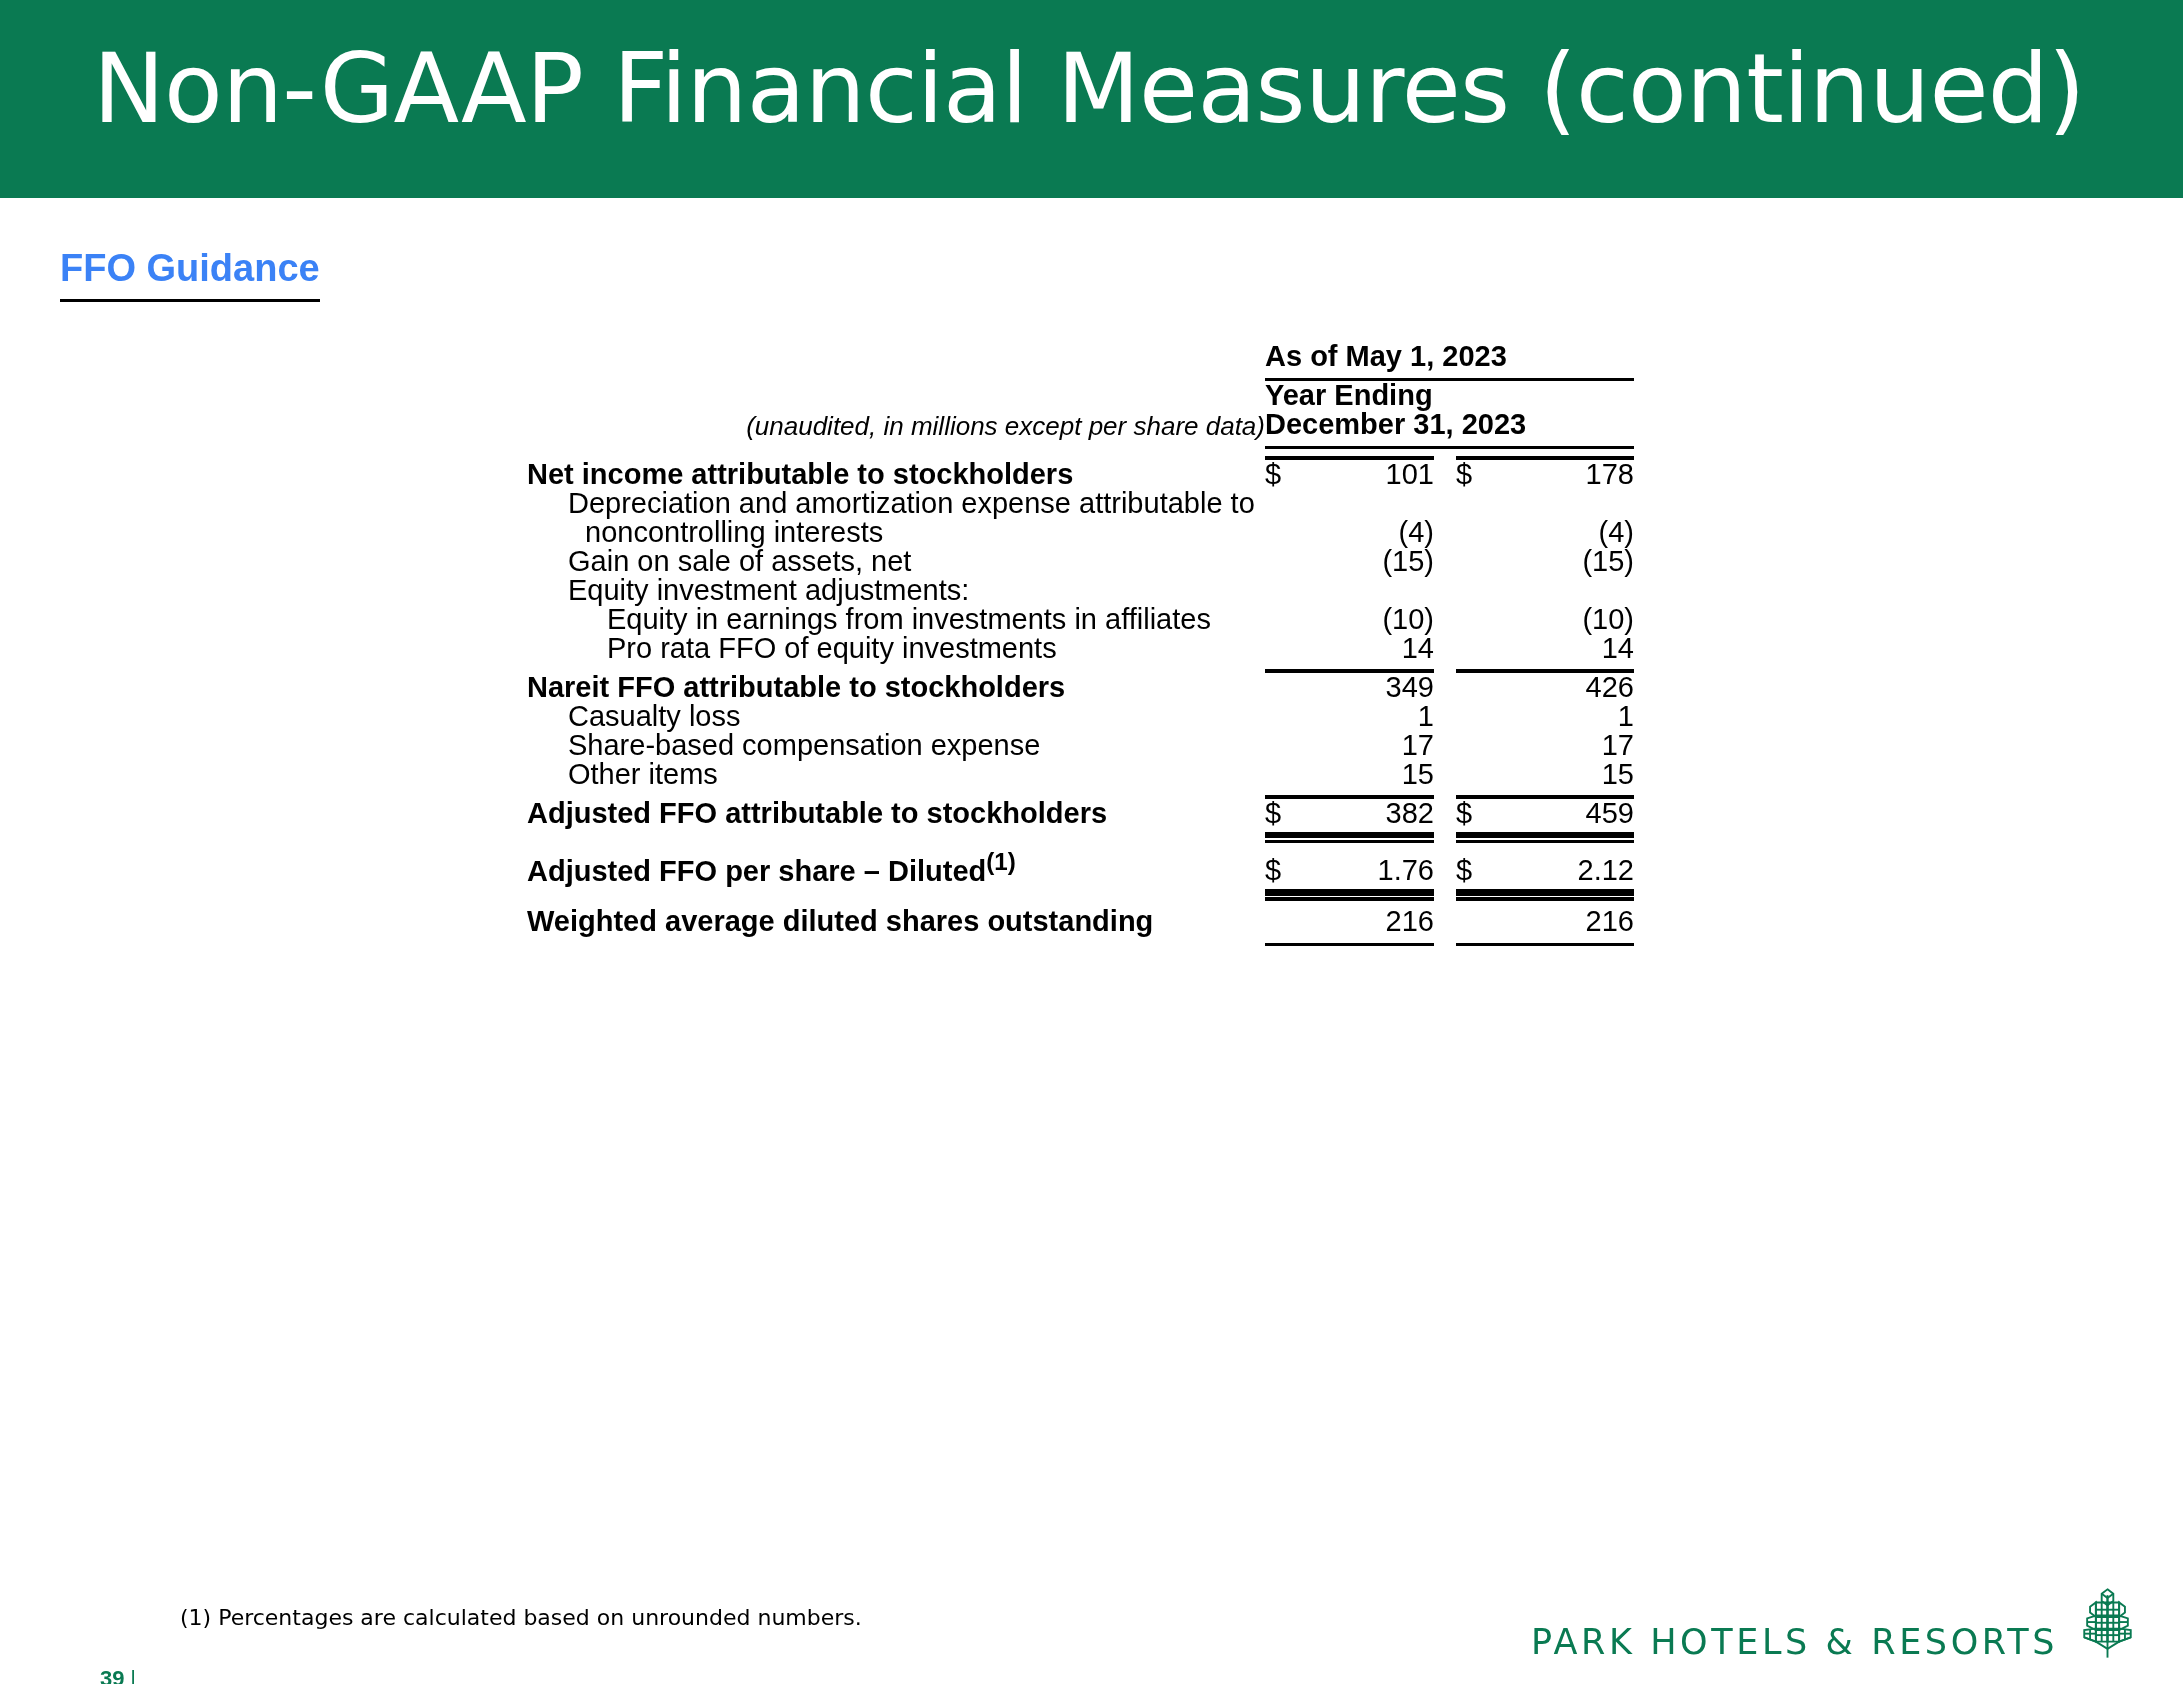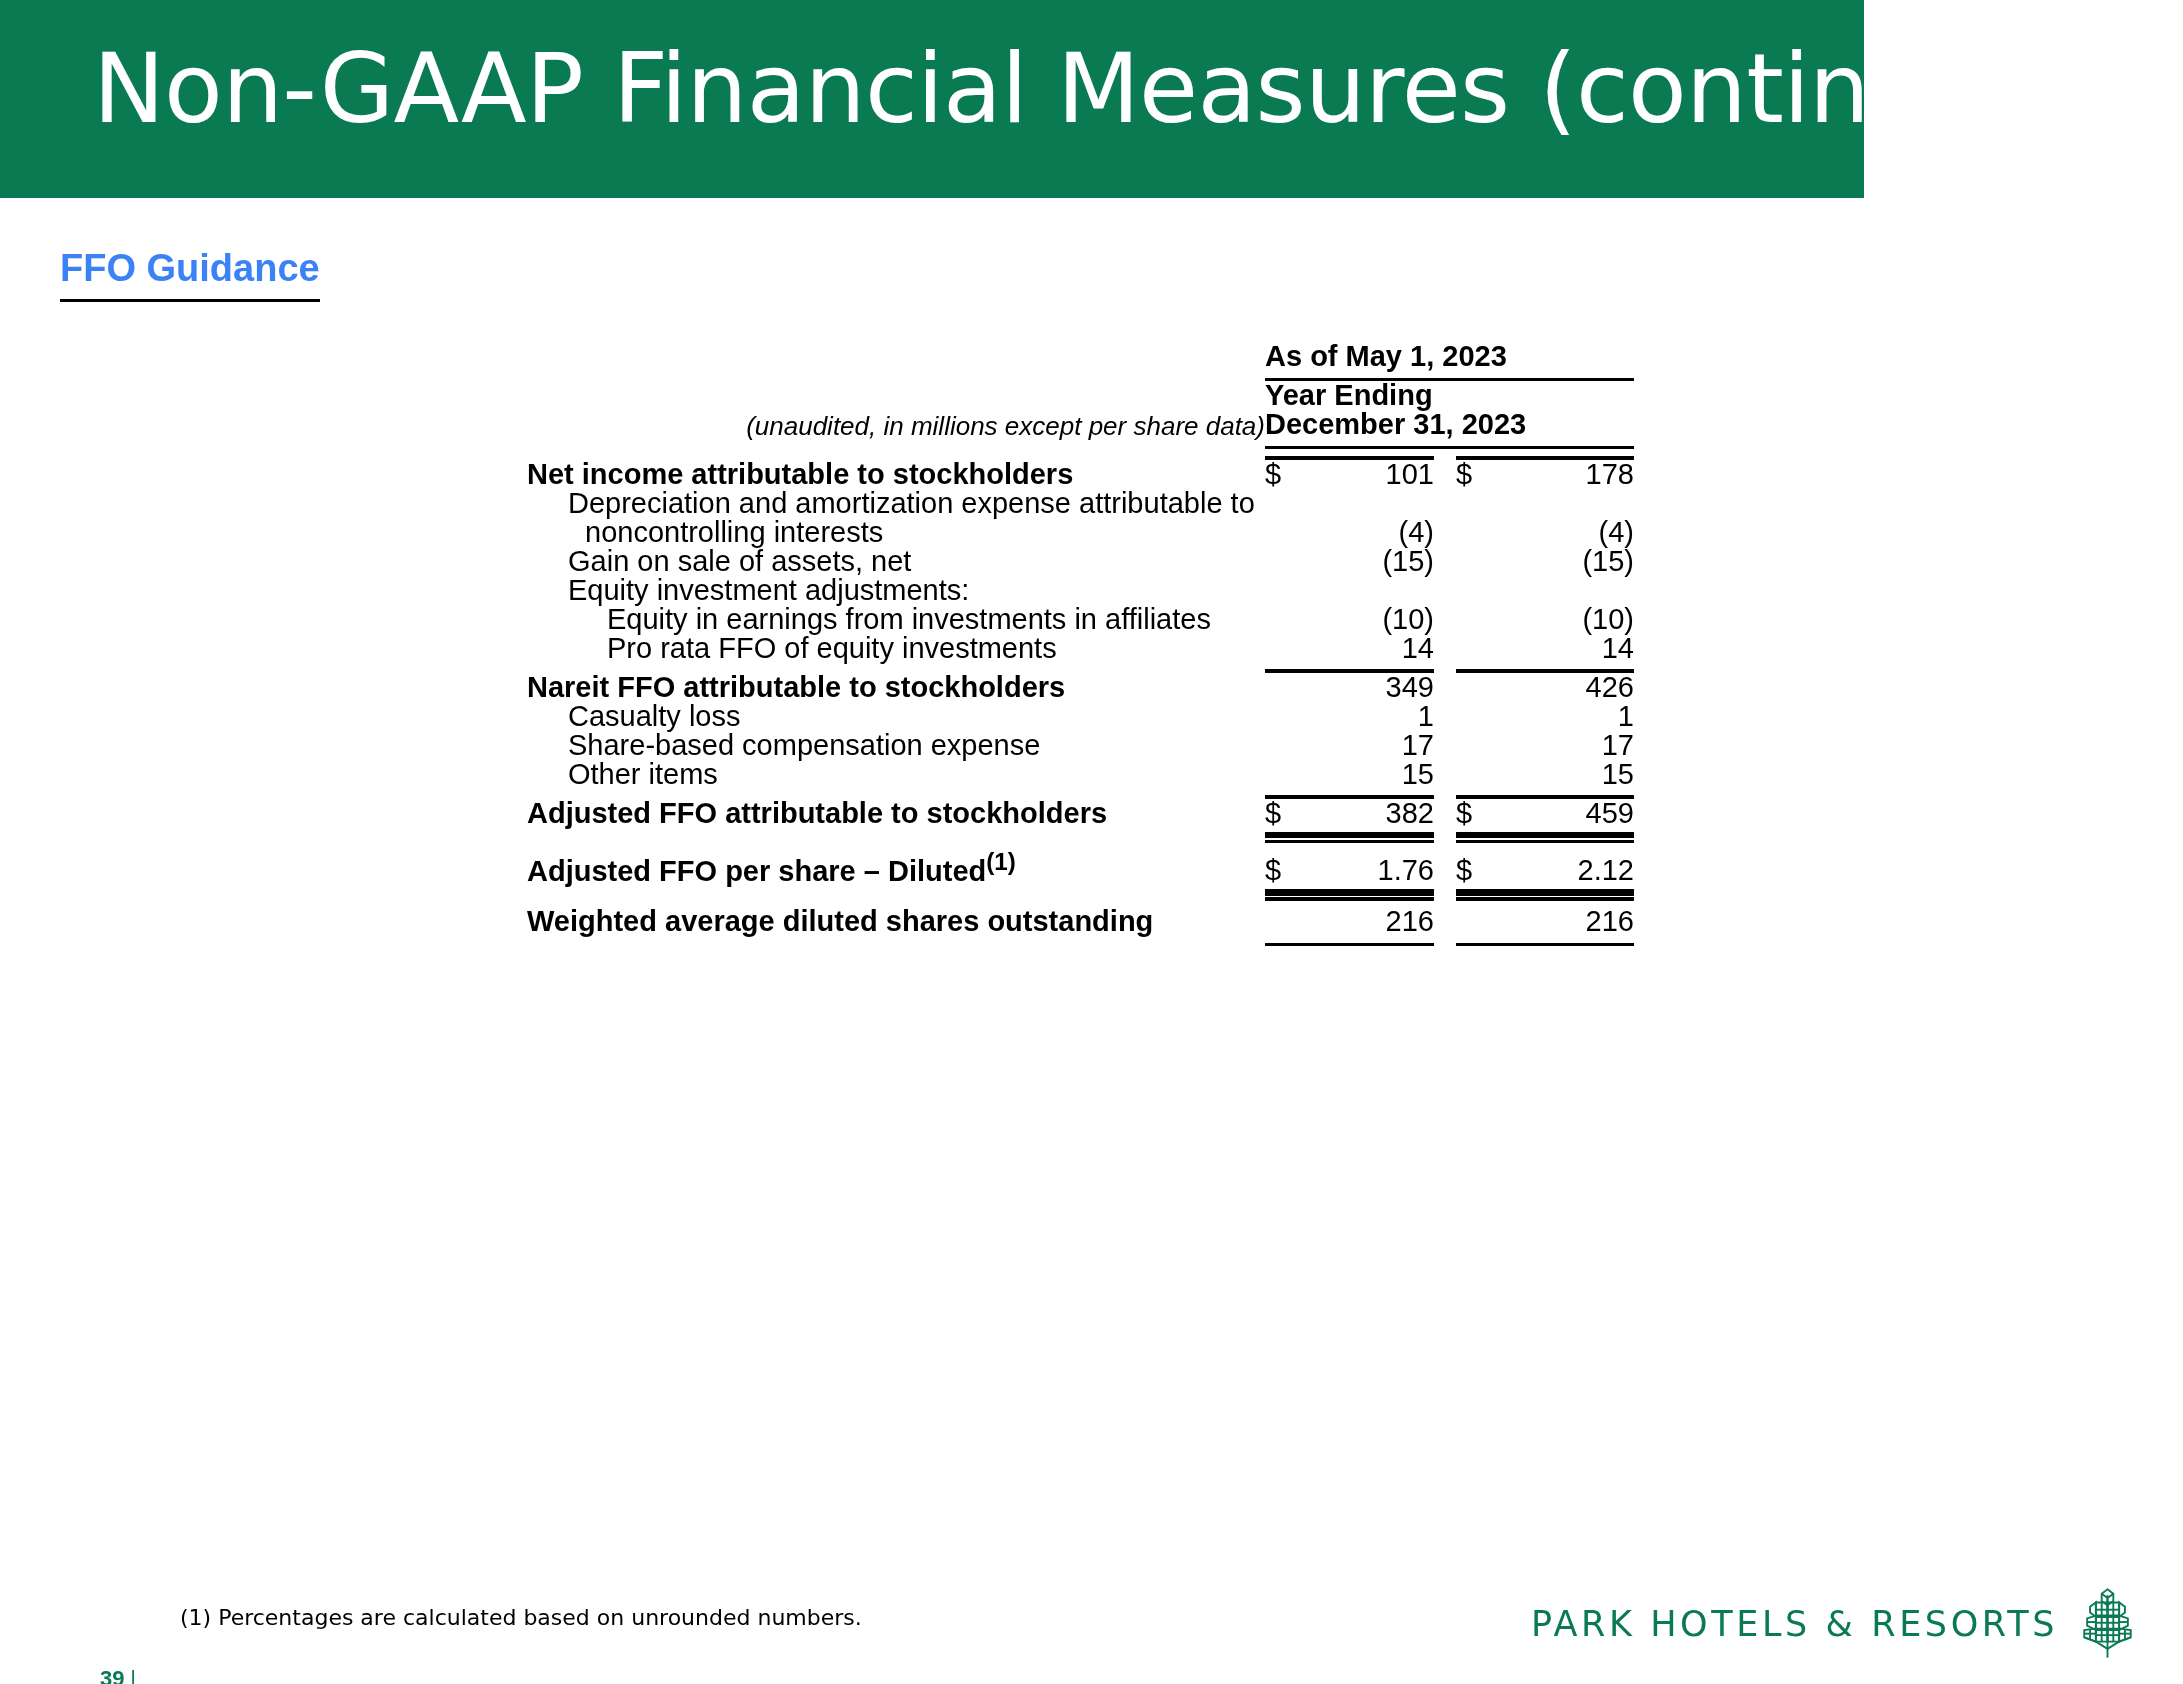--- a/index.html
+++ b/index.html
@@ -14,21 +14,21 @@
     font-family: "Liberation Sans", sans-serif;
     color: #000000;
     overflow: hidden;
   }
 
   
   .header-band {
     position: absolute;
     left: 0;
     top: 0;
-    width: 1864px;
+    width: 2183px;
     height: 198px;
     background: #0A7A52;
   }
   .header-title {
     position: absolute;
     left: 93px;
     top: 14.6px;
     font-size: 96px;
     font-weight: 400;
     color: #ffffff;
@@ -172,21 +172,21 @@
     font-size: 22px;
     color: #000000;
     white-space: nowrap;
     font-family: "DejaVu Sans", sans-serif;
   }
   .footer-logo {
     position: absolute;
     right: 42px;
     top: 1585px;
     display: flex;
-    align-items: center;
+    align-items: flex-end;
     gap: 16px;
   }
   .footer-logo .wordmark {
     font-size: 35px;
     letter-spacing: 3.6px;
     color: #0A7A52;
     white-space: nowrap;
     font-family: "DejaVu Sans", sans-serif;
   }
   .footer-logo .leaf-icon { display: block; }

